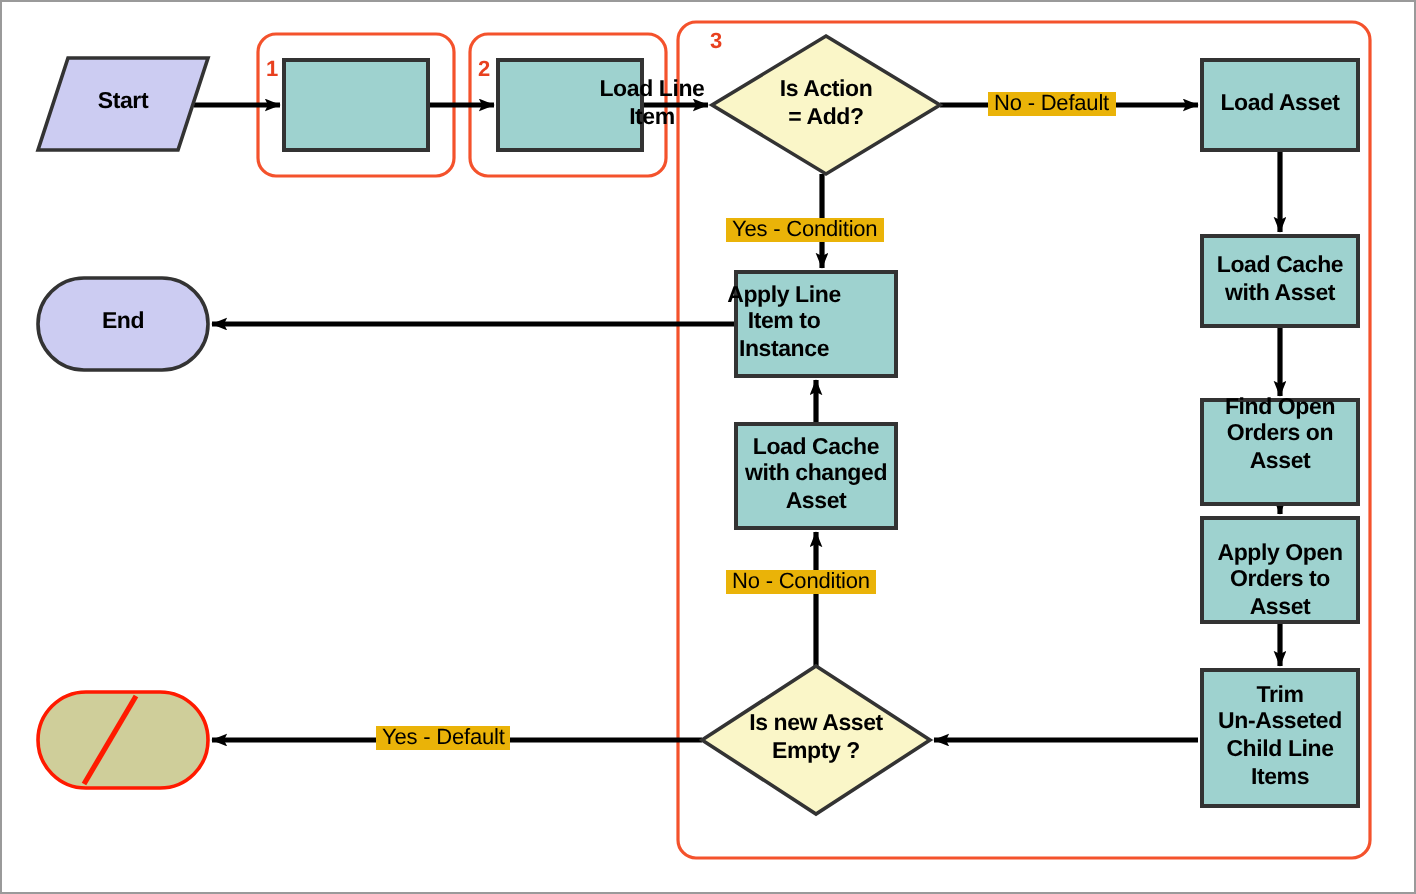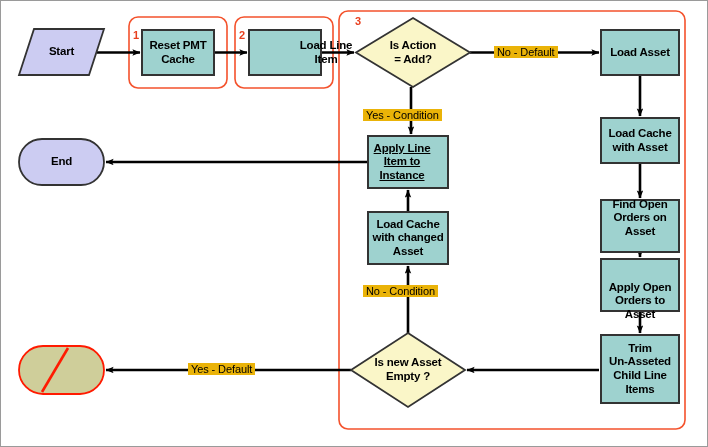--- a/index.html
+++ b/index.html
@@ -136,48 +136,46 @@
 
       <polygon points="407,332 464,369 407,406 350,369" fill="#faf6c8" stroke="#333333" stroke-width="1.8"></polygon>
     </g>
   </svg>
 
   <div class="node-label" style="left:18px; top:138px; width:85px; height:46px;">End</div>
 
   <div class="node-label" style="left:18px; top:28px; width:85px; height:46px;">Start</div>
 
 
-  <div class="node-label" style="left:141px; top:29px; width:72px; height:45px;">Reset PMT
-Cache</div>
 
   <div class="node-label" style="left:264px; top:29px; width:72px; height:46px;margin-left:25px;">Load Line
 Item</div>
 
   <div class="node-label" style="left:600px; top:29px; width:78px; height:45px;">Load Asset</div>
 
   <div class="node-label" style="left:355px; top:17px; width:114px; height:69px;">Is Action
 = Add?</div>
 
   <div class="node-label" style="left:600px; top:117px; width:78px; height:45px;">Load Cache
 with Asset</div>
 
   <div class="node-label" style="left:600px; top:199px; width:78px; height:36px;">Find Open
 Orders on
 Asset</div>
 
-  <div class="node-label" style="left:600px; top:274px; width:78px; height:52px;">Apply Open
+  <div class="node-label" style="left:600px; top:264px; width:78px; height:52px;">Apply Open
 Orders to
 Asset</div>
 
   <div class="node-label" style="left:600px; top:334px; width:78px; height:68px;border-radius:30px;">Trim
 Un-Asseted
 Child Line
 Items</div>
 
-  <div class="node-label" style="left:361px; top:135px; width:80px; height:52px;text-decoration:underline;">Apply Line
+  <div class="node-label" style="left:351px; top:135px; width:80px; height:52px;">Apply Line
 Item to
 Instance</div>
 
   <div class="node-label" style="left:367px; top:211px; width:80px; height:52px;">Load Cache
 with changed
 Asset</div>
 
   <div class="node-label" style="left:350px; top:332px; width:114px; height:74px;">Is new Asset
 Empty ?</div>
 

